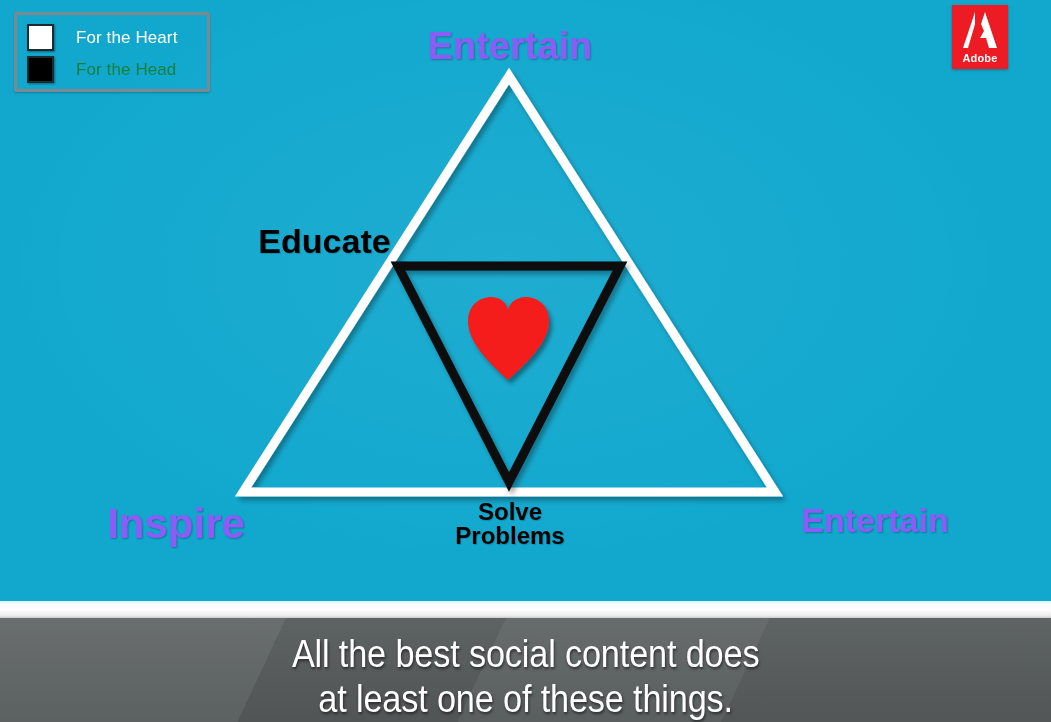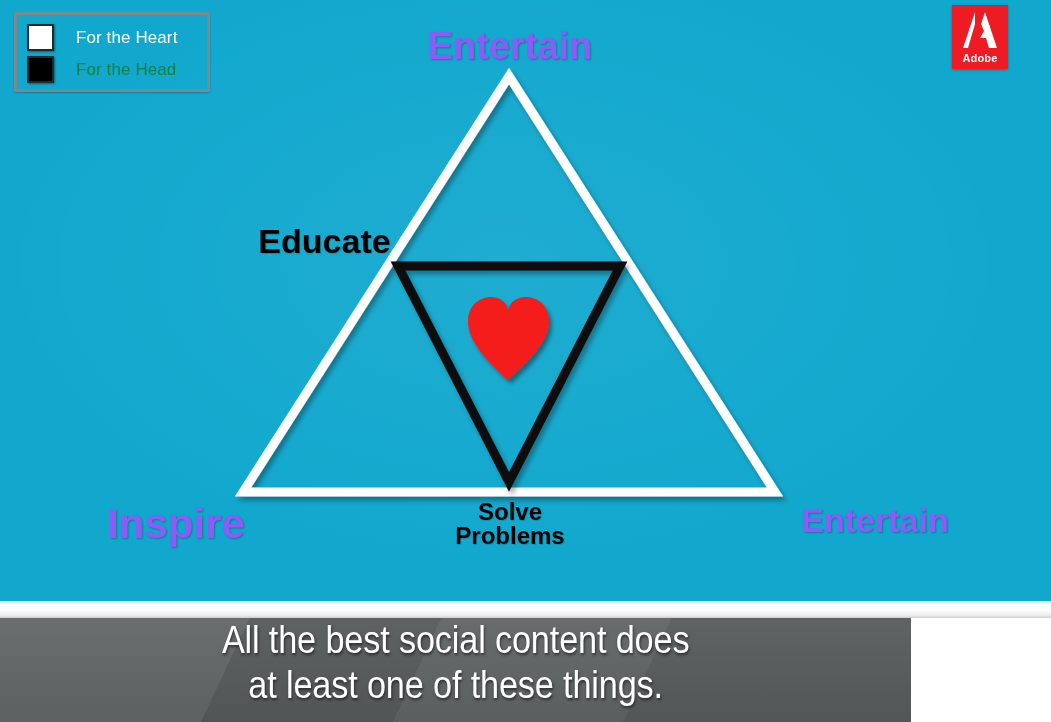--- a/index.html
+++ b/index.html
@@ -122,31 +122,31 @@
   #gradient-strip {
     position: absolute;
     left: 0; top: 601px;
     width: 1051px; height: 17px;
     background: linear-gradient(to bottom,
        #d8f4fb 0%, #ffffff 22%, #fdfdfd 55%, #e9eaea 88%, #c9cbcb 100%);
   }
   #caption-band {
     position: absolute;
     left: 0; top: 618px;
-    width: 911px;
+    width: 1051px;
     height: 104px;
     background-color: #5a5f5f;
     background-image:
       linear-gradient(115deg, rgba(255,255,255,0.045) 0%, rgba(255,255,255,0.045) 26%,
                               rgba(0,0,0,0.05) 26%, rgba(0,0,0,0.05) 46%,
                               rgba(255,255,255,0.03) 46%, rgba(255,255,255,0.03) 70%,
                               rgba(0,0,0,0.04) 70%, rgba(0,0,0,0.04) 100%),
       linear-gradient(to bottom, rgba(255,255,255,0.05) 0%, rgba(0,0,0,0.06) 100%);
     display: flex;
-    align-items: flex-start;
+    align-items: flex-end;
     justify-content: center;
   }
   #caption-text {
     color: #ffffff;
     font-size: 39px;
     line-height: 1.15;
     text-align: center;
     font-stretch: condensed;
     transform: scaleX(0.88);
     letter-spacing: -0.2px;

